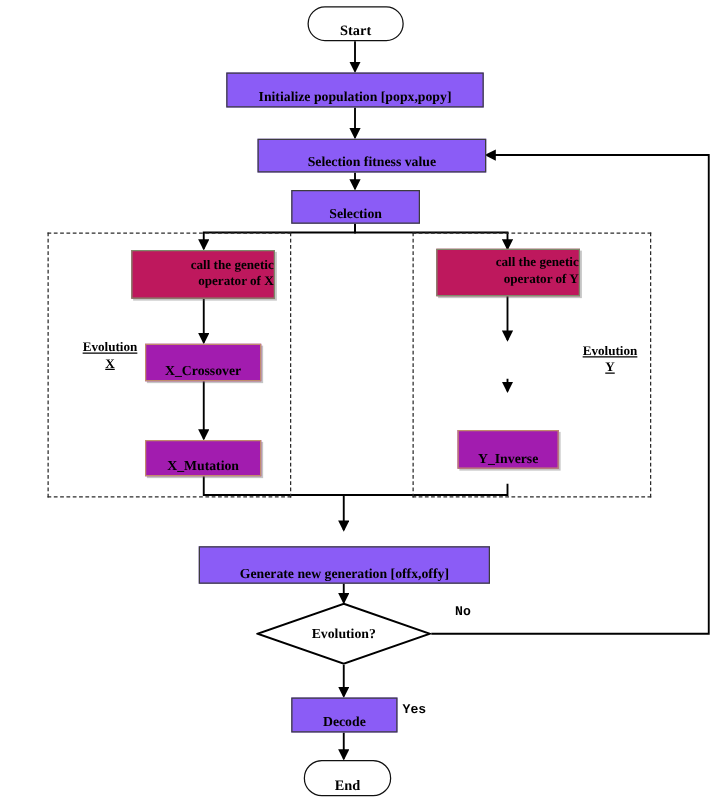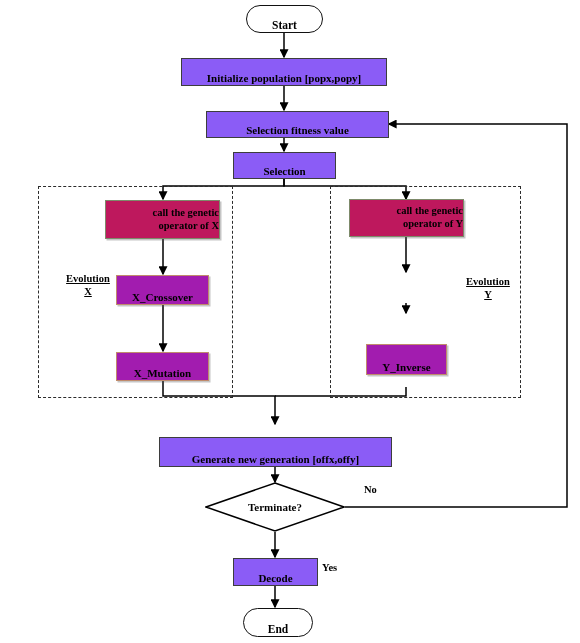--- a/index.html
+++ b/index.html
@@ -91,20 +91,21 @@
     color: #000000;
     z-index: 4;
     text-decoration: underline;
   }
   .edge-label {
     position: absolute;
     font-weight: bold;
     font-size: 10.5px;
     color: #000000;
     z-index: 4;
+    font-family: Liberation Mono, monospace;
   }
 </style>
 </head>
 <body>
 
 <div id="canvas">
 
   <svg id="edges" viewBox="0 0 580 643" width="580" height="643">
     <defs>
       <marker id="arrow" viewBox="0 0 10 10" refX="8.5" refY="5" markerWidth="6" markerHeight="6" orient="auto-start-reverse">
@@ -203,21 +204,21 @@
   </div>
 
   <div class="node rect" style="left:159px; top:425px; width:233px; height:30px;margin-top:12px;">
     <span>Generate new generation [offx,offy]</span>
   </div>
 
   <div class="diamond-wrap" style="left:205px; top:482px; width:140px; height:50px;">
     <svg width="140" height="50" viewBox="0 0 140 50">
       <polygon points="70,1 139,25 70,49 1,25" fill="#ffffff" stroke="#000000" stroke-width="1.5"></polygon>
     </svg>
-    <div class="diamond-label">Terminate?</div>
+    <div class="diamond-label">Evolution?</div>
   </div>
 
   <div class="node rect" style="left:233px; top:558px; width:85px; height:28px;">
     <span>Decode</span>
   </div>
 
   <div class="node terminal" style="left:243px; top:608px; width:70px; height:29px;">
     <span>End</span>
   </div>
 

